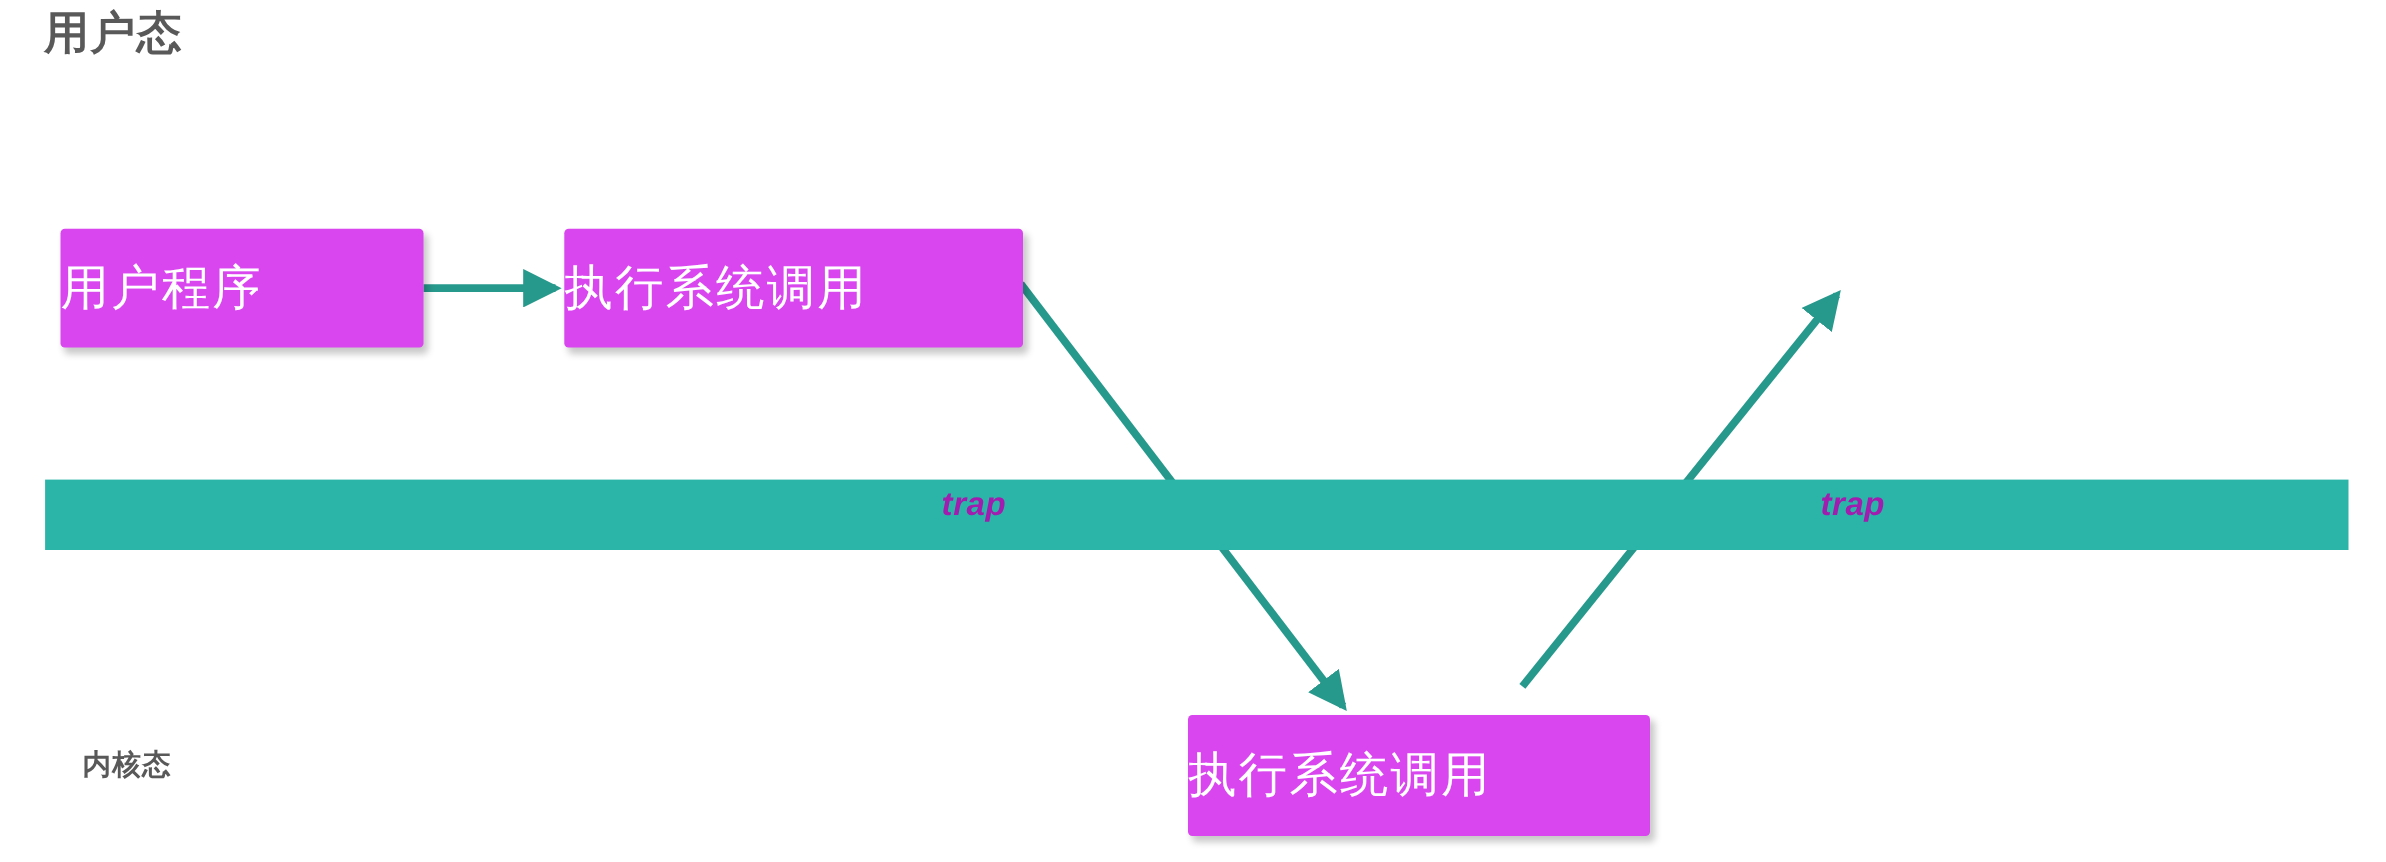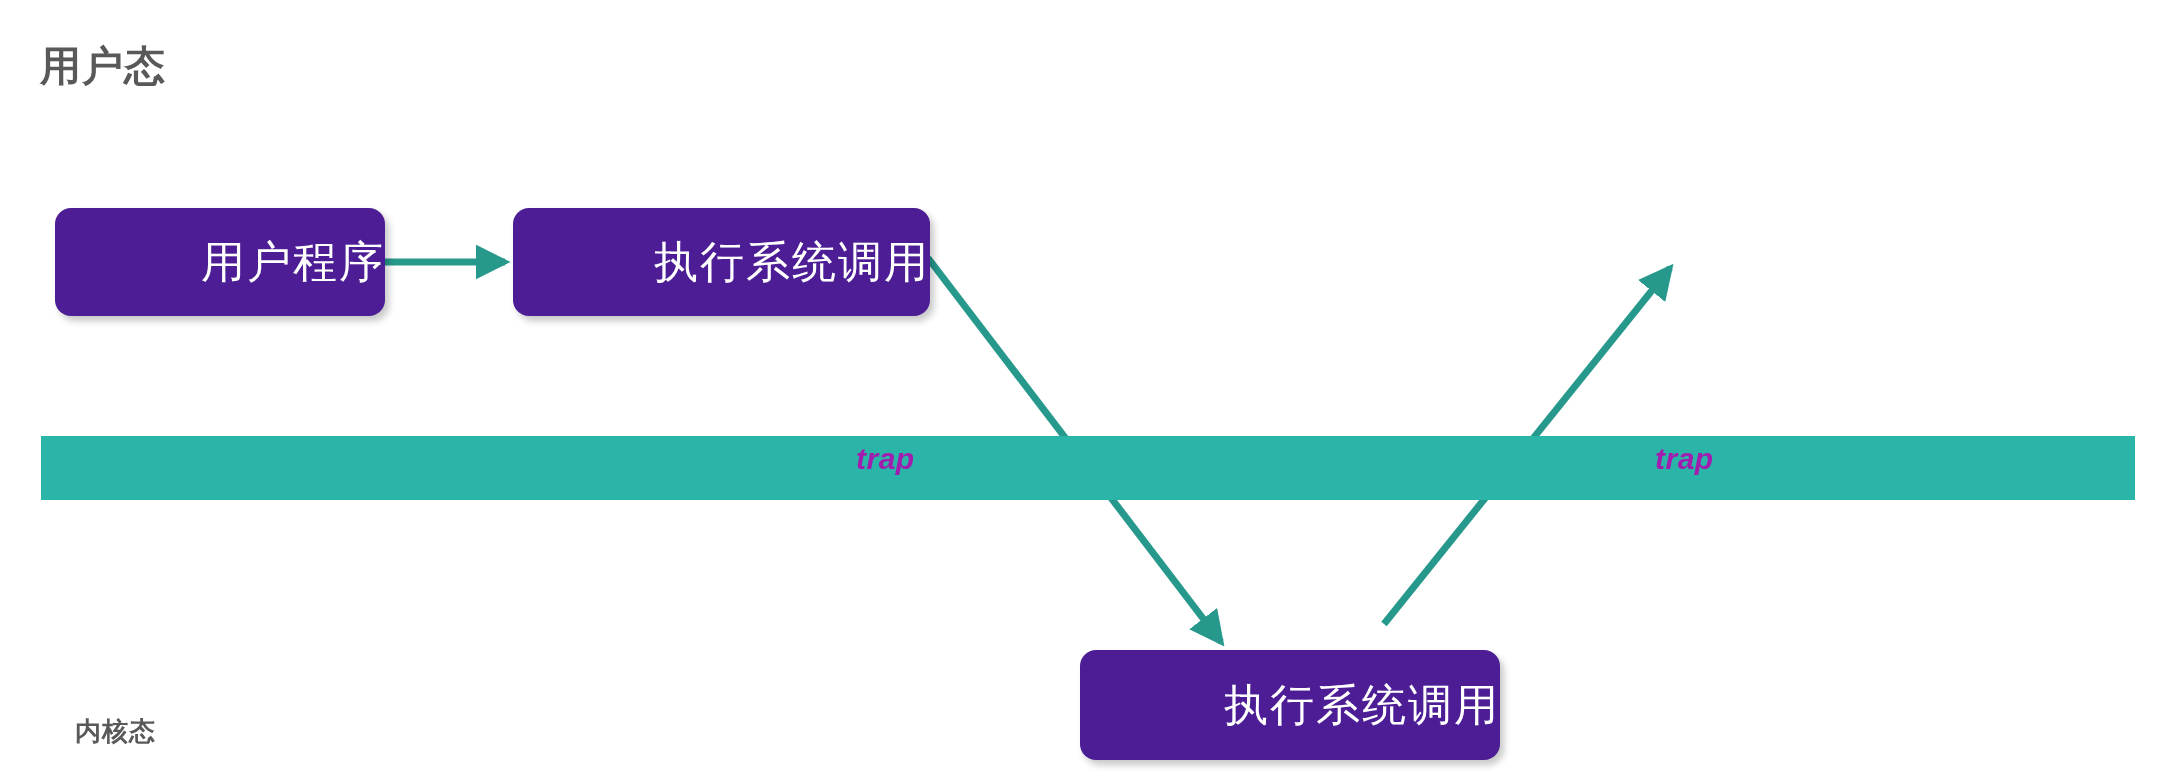--- a/index.html
+++ b/index.html
@@ -19,42 +19,41 @@
   }
 
   
   .mode-label {
     position: absolute;
     font-weight: bold;
     color: #595959;
     letter-spacing: 1px;
     white-space: nowrap;
     line-height: 1;
-    margin-top: 36px;
   }
   #user-mode-label {
     left: 40px;
     top: 10px;
     font-size: 41px;
   }
   #kernel-mode-label {
     left: 75px;
     top: 682px;
     font-size: 26px;
   }
 
   
   .node-box {
     position: absolute;
-    background: #4c1d95;
-    border-radius: 16px;
+    background: #d946ef;
+    border-radius: 4px;
     box-shadow: 4px 5px 7px rgba(0,0,0,0.22);
     display: flex;
     align-items: center;
-    justify-content: flex-end;
+    justify-content: flex-start;
     box-sizing: border-box;
   }
   .node-box .node-text {
     color: #ffffff;
     font-size: 44px;
     letter-spacing: 2px;
     white-space: nowrap;
     line-height: 1;
   }
 

